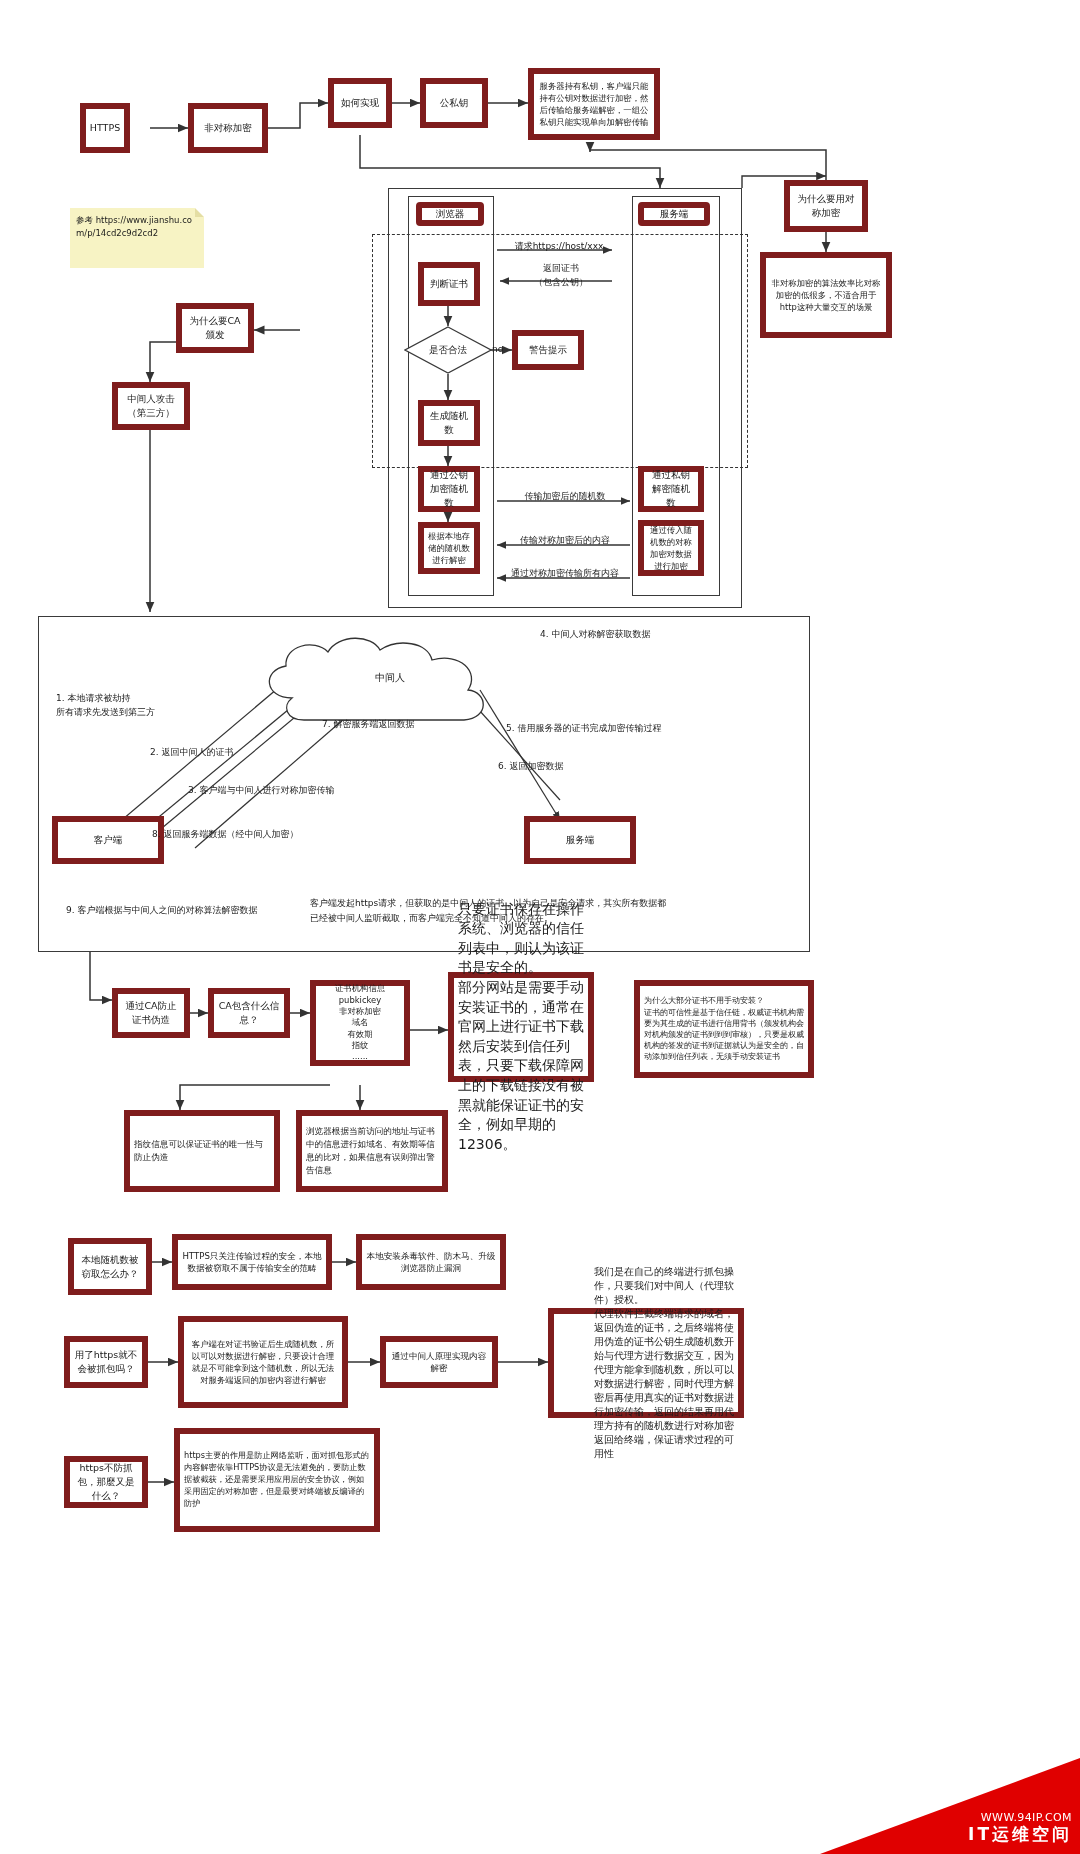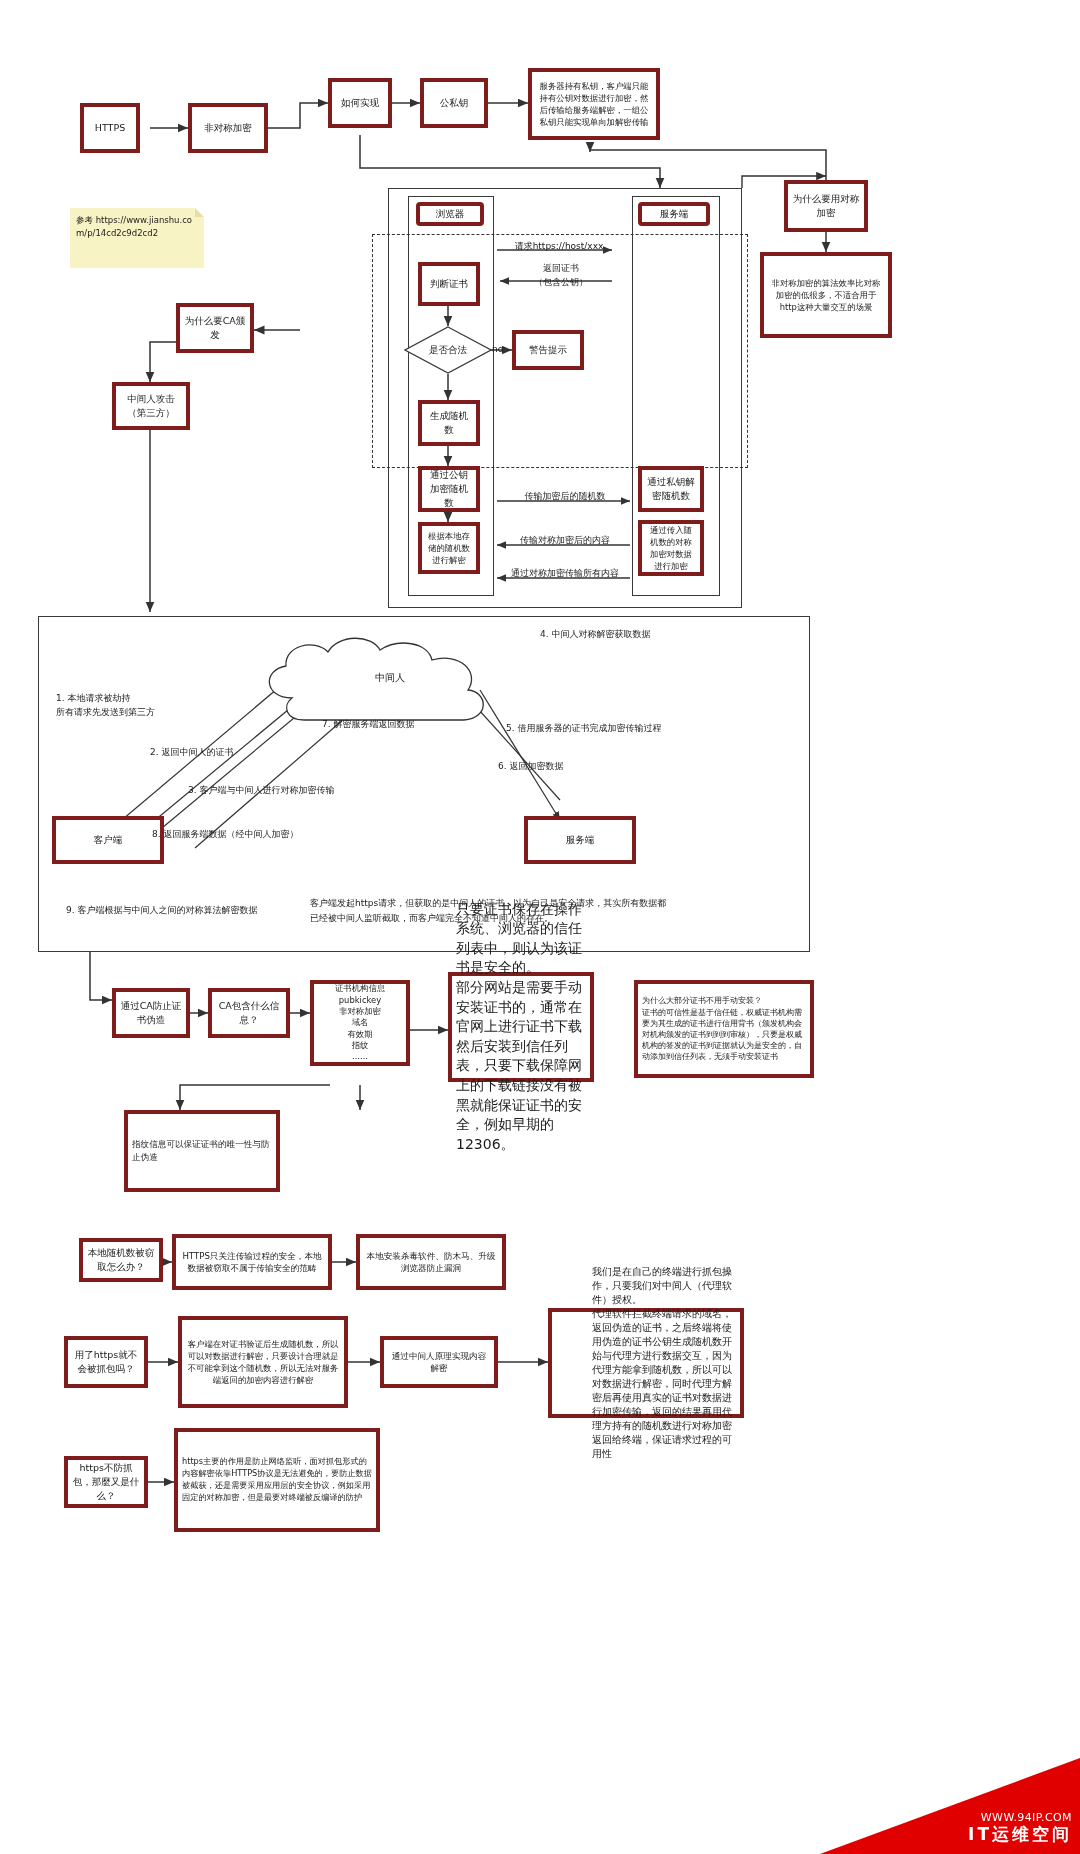--- a/index.html
+++ b/index.html
@@ -1,18 +1,18 @@
 <!DOCTYPE html>
 <html><head>
 <meta charset="utf-8">
 <style>
   html,body{margin:0;padding:0;background:#ffffff;}
   body{font-family:"DejaVu Sans","Liberation Sans",sans-serif;}
   #canvas{position:relative;width:1080px;height:1854px;background:#fff;overflow:hidden;}
-  .node{position:absolute;box-sizing:border-box;border:4px solid #7f1d1d;background:#fff;
+  .node{position:absolute;box-sizing:border-box;border:6px solid #7f1d1d;background:#fff;
         display:flex;align-items:center;justify-content:center;text-align:center;
         font-size:9.5px;line-height:1.45;color:#1b1b1b;padding:3px 4px;}
   .node.tl{text-align:left;justify-content:flex-start;}
   .node.tl span{display:block;width:100%;}
   .lbl{position:absolute;font-size:9px;color:#1b1b1b;line-height:1.5;white-space:pre;}
   .lbl.c{text-align:center;}
   .group{position:absolute;box-sizing:border-box;border:1.4px solid #3a3a3a;background:transparent;}
   .dash{position:absolute;box-sizing:border-box;border:1.6px dashed #333;background:transparent;}
   .note{position:absolute;box-sizing:border-box;background:#f7f3c4;font-size:8.5px;
         line-height:1.5;color:#1b1b1b;padding:6px 6px;word-break:break-all;}
@@ -109,21 +109,21 @@
     <g stroke="#333" stroke-width="1.2" fill="none" marker-end="url(#ar)">
       <path d="M110,830 L290,678"></path>
       <path d="M150,838 L318,698"></path>
       <path d="M195,848 L352,712"></path>
       <path d="M480,690 L560,820"></path>
       <path d="M560,800 L470,700"></path>
       <path d="M300,700 L125,845"></path>
     </g>
   </svg>
 
-  <div class="node" style="left:80px;top:103px;width:60px;height:50px;">HTTPS</div>
+  <div class="node" style="left:80px;top:103px;width:50px;height:50px;">HTTPS</div>
   <div class="node" style="left:188px;top:103px;width:80px;height:50px;">非对称加密</div>
   <div class="node" style="left:328px;top:78px;width:64px;height:50px;">如何实现</div>
   <div class="node" style="left:420px;top:78px;width:68px;height:50px;">公私钥</div>
   <div class="node" style="left:528px;top:68px;width:132px;height:72px;font-size:8.4px;">服务器持有私钥，客户端只能持有公钥对数据进行加密，然后传输给服务端解密，一组公私钥只能实现单向加解密传输</div>
 
   <div class="node" style="left:784px;top:180px;width:84px;height:52px;">为什么要用对称加密</div>
   <div class="node" style="left:760px;top:252px;width:132px;height:86px;font-size:8.4px;">非对称加密的算法效率比对称加密的低很多，不适合用于http这种大量交互的场景</div>
 
   <div class="note" style="left:70px;top:208px;width:134px;height:60px;">
     <span>参考</span>
@@ -201,22 +201,25 @@
 指纹
 ......</div>
   <div class="node tl" style="left:448px;top:972px;width:146px;height:110px;font-size:14px;line-height:1.4;white-space:pre-line;"><span>只要证书保存在操作系统、浏览器的信任列表中，则认为该证书是安全的。
 部分网站是需要手动安装证书的，通常在官网上进行证书下载然后安装到信任列表，只要下载保障网上的下载链接没有被黑就能保证证书的安全，例如早期的12306。</span></div>
   <div class="node tl" style="left:634px;top:980px;width:180px;height:98px;font-size:8px;line-height:1.4;white-space:pre-line;"><span>为什么大部分证书不用手动安装？
 证书的可信性是基于信任链，权威证书机构需要为其生成的证书进行信用背书（颁发机构会对机构颁发的证书到到到审核），只要是权威机构的签发的证书到证据就认为是安全的，自动添加到信任列表，无须手动安装证书</span></div>
 
   <div class="node tl" style="left:124px;top:1110px;width:156px;height:82px;font-size:8.6px;line-height:1.5;">
       <span>指纹信息可以保证证书的唯一性与防止伪造</span>
     </div>
-
-  <div class="node" style="left:79px;top:1238px;width:84px;height:44px;">本地随机数被窃取怎么办？</div>
+  <div class="node tl" style="left:296px;top:1110px;width:152px;height:82px;font-size:8.6px;line-height:1.5;">
+      <span>浏览器根据当前访问的地址与证书中的信息进行如域名、有效期等信息的比对，如果信息有误则弹出警告信息</span>
+    </div>
+
+  <div class="node" style="left:68px;top:1238px;width:84px;height:57px;">本地随机数被窃取怎么办？</div>
   <div class="node" style="left:172px;top:1234px;width:160px;height:56px;font-size:8.6px;">HTTPS只关注传输过程的安全，本地数据被窃取不属于传输安全的范畴</div>
   <div class="node" style="left:356px;top:1234px;width:150px;height:56px;font-size:8.6px;">本地安装杀毒软件、防木马、升级浏览器防止漏洞</div>
 
   <div class="node" style="left:64px;top:1336px;width:84px;height:52px;">用了https就不会被抓包吗？</div>
   <div class="node" style="left:178px;top:1316px;width:170px;height:92px;font-size:8.4px;">客户端在对证书验证后生成随机数，所以可以对数据进行解密，只要设计合理就是不可能拿到这个随机数，所以无法对服务端返回的加密内容进行解密</div>
   <div class="node" style="left:380px;top:1336px;width:118px;height:52px;font-size:8.6px;">通过中间人原理实现内容解密</div>
   <div class="node tl" style="left:548px;top:1308px;width:196px;height:110px;font-size:10px;line-height:1.4;white-space:pre-line;padding-left:40px;"><span>我们是在自己的终端进行抓包操作，只要我们对中间人（代理软件）授权。
 代理软件拦截终端请求的域名，返回伪造的证书，之后终端将使用伪造的证书公钥生成随机数开始与代理方进行数据交互，因为代理方能拿到随机数，所以可以对数据进行解密，同时代理方解密后再使用真实的证书对数据进行加密传输，返回的结果再用代理方持有的随机数进行对称加密返回给终端，保证请求过程的可用性</span></div>
 
   <div class="node" style="left:64px;top:1456px;width:84px;height:52px;">https不防抓包，那麼又是什么？</div>

